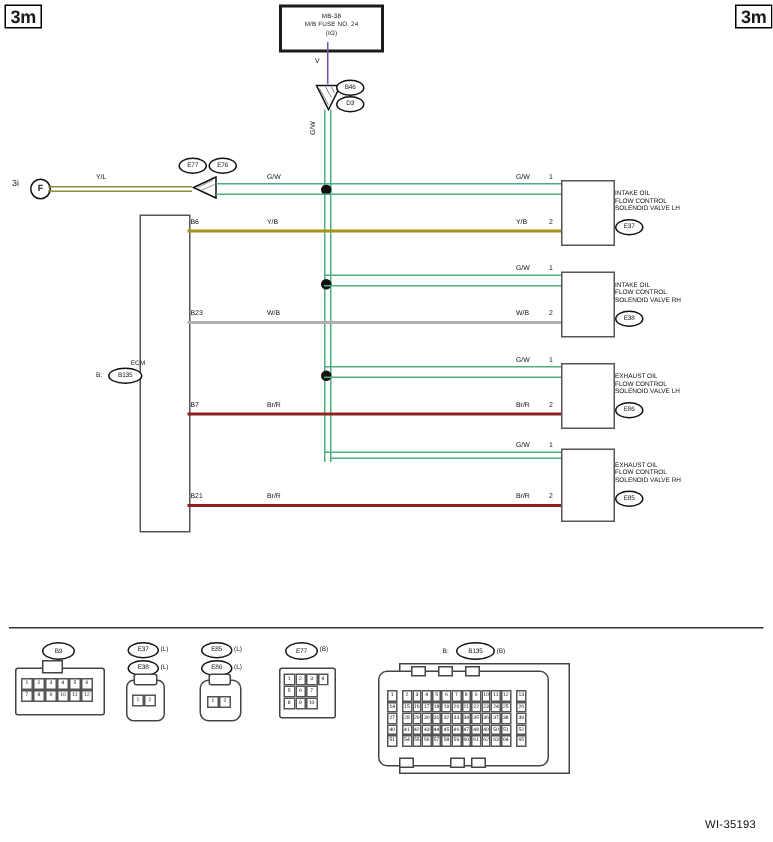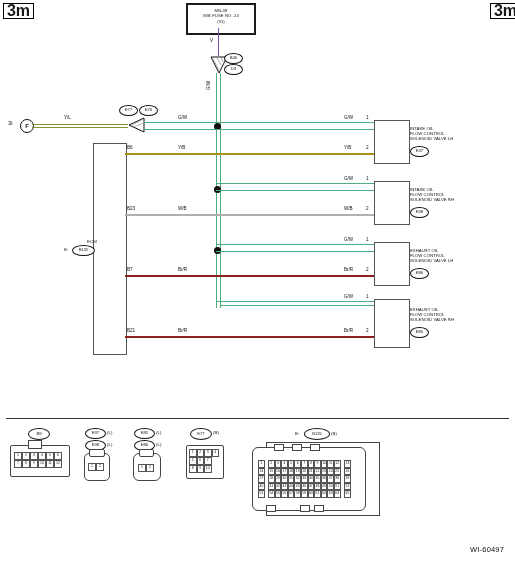--- a/index.html
+++ b/index.html
@@ -2,21 +2,21 @@
 <html><head>
 <meta charset="utf-8">
 <style>
   html,body{margin:0;padding:0;background:#fff;}
   body{width:515px;height:561px;position:relative;
        font-family:"Liberation Sans","DejaVu Sans",sans-serif;color:#1a1a1a;}
   .stage{position:absolute;left:0;top:0;width:515px;height:561px;overflow:hidden;}
   .abs{position:absolute;}
 
   
-  .pagemark{border:1.4px solid #000;background:#fff;font-size:16px;line-height:12px;
+  .pagemark{border:1.4px solid #000;background:#fff;font-size:12px;line-height:12px;
             padding:1px 3px;font-weight:700;letter-spacing:-.2px;}
 
   
   .fusebox{border:2.5px solid #1b1b1b;background:#fff;text-align:center;
            font-size:4.2px;line-height:5.4px;padding-top:3px;letter-spacing:.1px;}
 
   
   .w{position:absolute;}
   .w-h{height:0;border-top-width:1.6px;border-top-style:solid;}
   .w-v{width:0;border-left-width:1.6px;border-left-style:solid;}
@@ -326,15 +326,15 @@
     </div>
 
   <div class="pgrid" style="left:344px;top:460px;grid-template-columns:7px;grid-auto-rows:7.6px;">
     <div class="pcell">13</div>
     <div class="pcell">26</div>
     <div class="pcell">39</div>
     <div class="pcell">52</div>
     <div class="pcell">65</div>
   </div>
 
-  <div class="footer" style="left:470px;top:545px;">WI-60497</div>
+  <div class="footer" style="left:470px;top:545px;">WI-35193</div>
 
 </div>
 
 </body></html>

